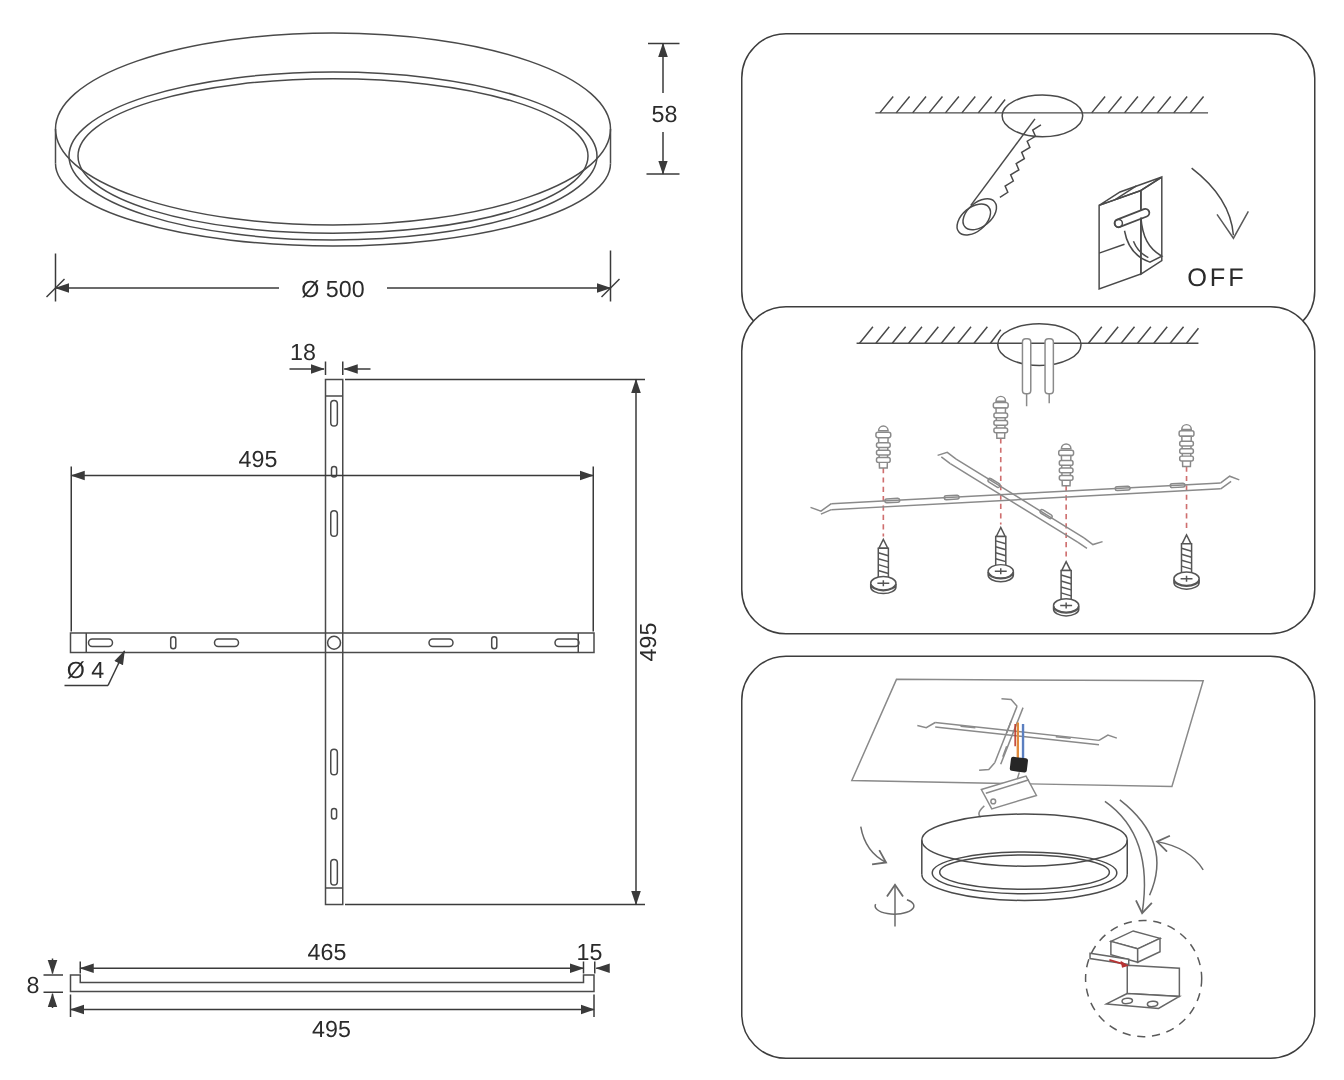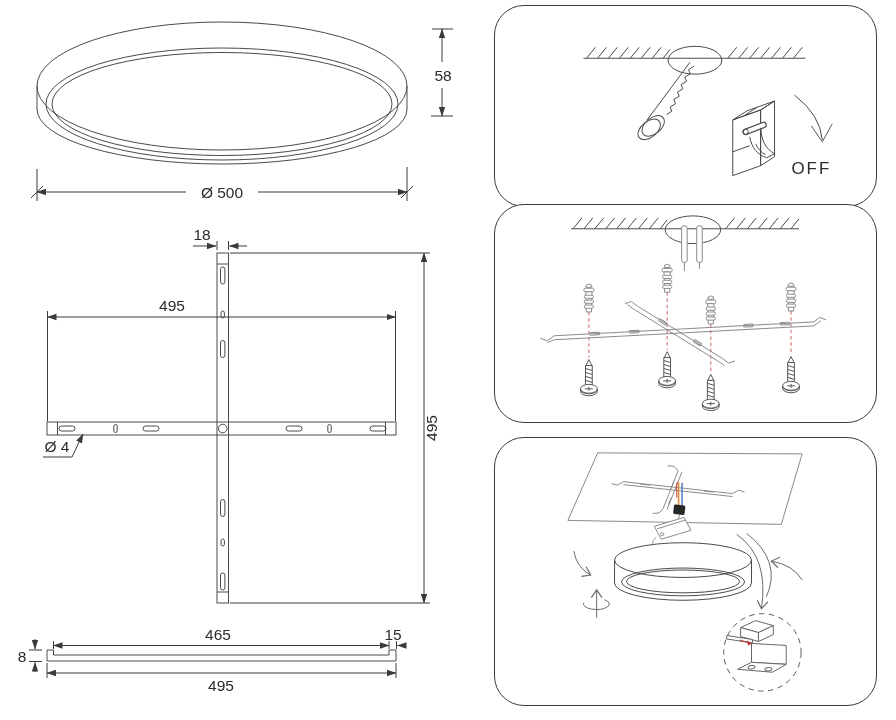--- a/index.html
+++ b/index.html
@@ -1,20 +1,20 @@
 <!DOCTYPE html>
 <html><head>
 <meta charset="utf-8">
 <style>
   html,body{margin:0;padding:0;background:#ffffff;}
   .stage{position:relative;width:896px;height:720px;background:#ffffff;overflow:hidden;
          font-family:"Liberation Sans",sans-serif;}
   svg{display:block;}
   .panel{position:absolute;box-sizing:border-box;border:1.5px solid #3d3d3d;border-radius:30px;background:#fff;}
-  .panel--1{left:494px;top:5px;width:383px;height:202px;}
+  .panel--1{left:494px;top:22px;width:383px;height:202px;}
   .panel--2{left:494px;top:204px;width:383px;height:219px;}
   .panel--3{left:494px;top:437px;width:383px;height:269px;}
   .lineart{stroke:#4a4a4a;stroke-width:1;fill:none;}
   .lite{stroke:#8a8a8a;stroke-width:1;fill:none;}
   .litefill{stroke:#8a8a8a;stroke-width:1;fill:#ffffff;}
   .dimline{stroke:#3a3a3a;stroke-width:1;fill:none;}
   .dimtext{font-family:"Liberation Sans",sans-serif;font-size:15.5px;fill:#2b2b2b;}
   .offtext{font-family:"Liberation Sans",sans-serif;font-size:17px;fill:#2b2b2b;letter-spacing:2px;}
 </style>
 </head>

